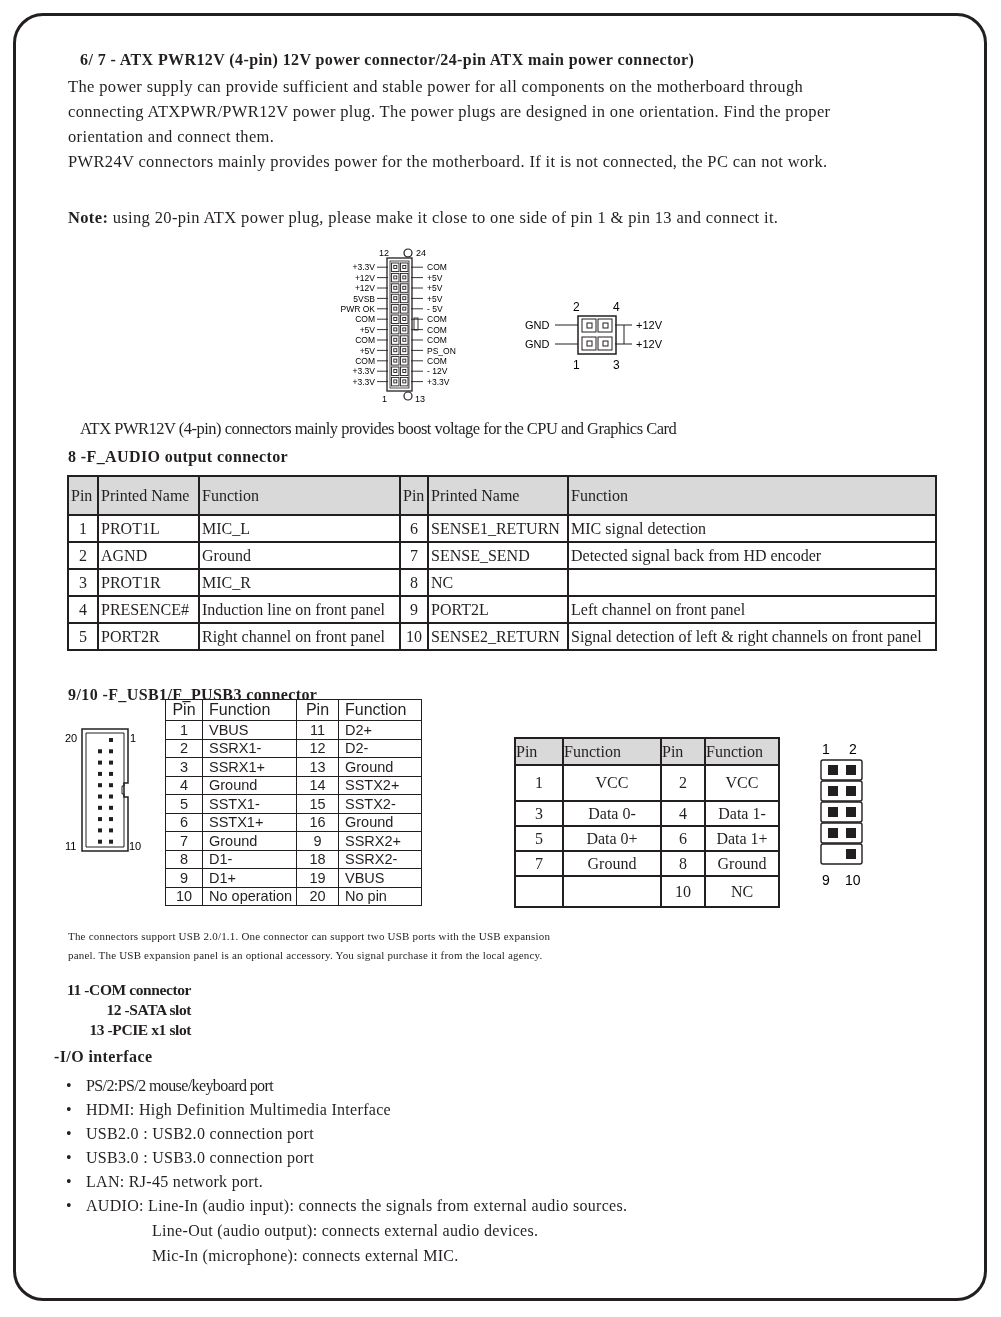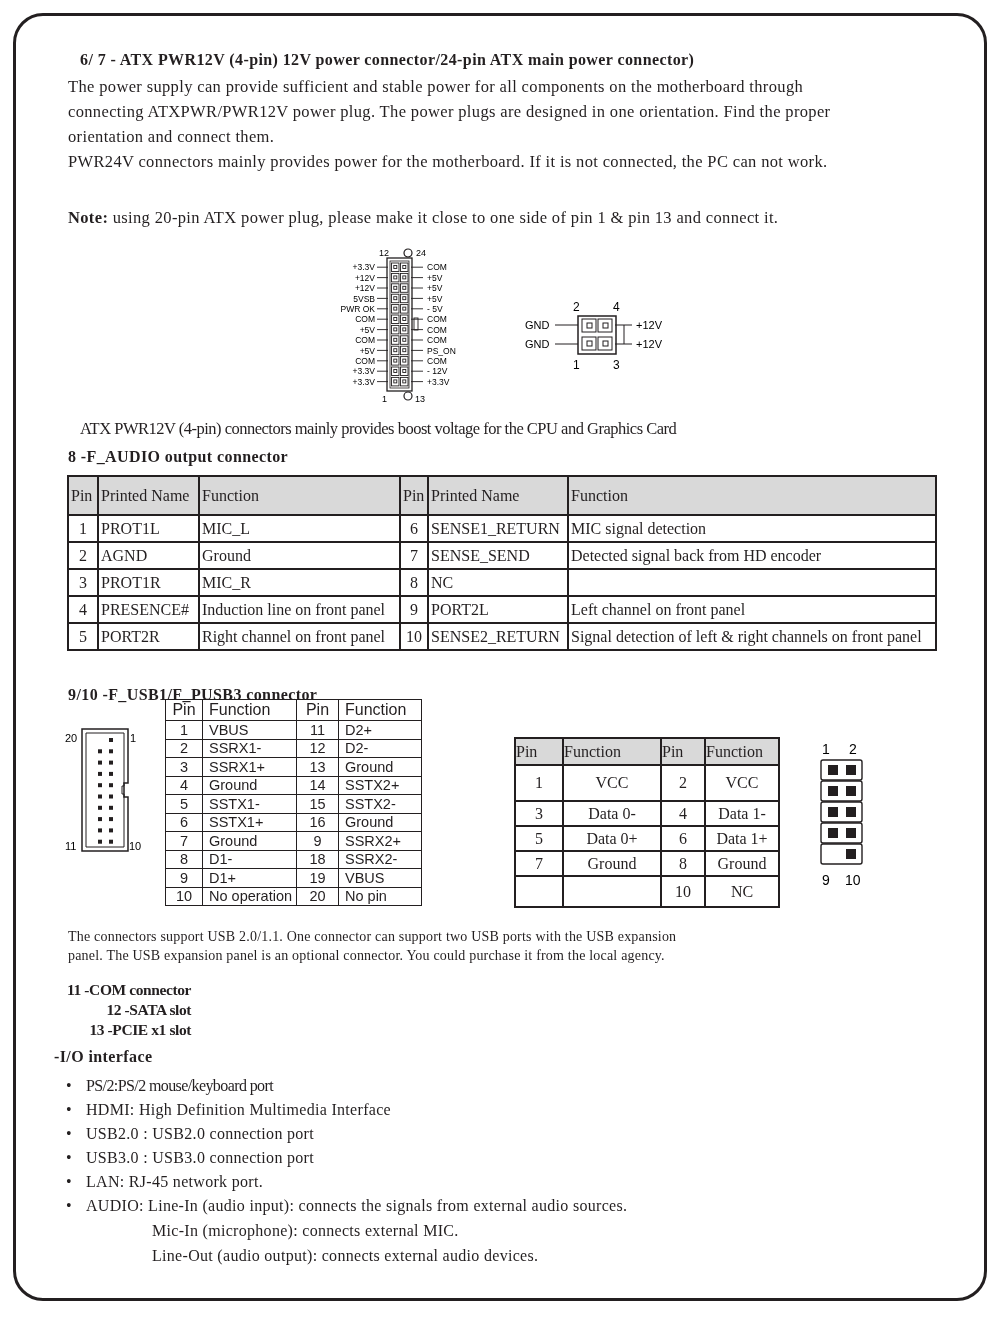--- a/index.html
+++ b/index.html
@@ -412,35 +412,35 @@
       <rect x="6" y="83" width="41" height="20" rx="2" fill="none" stroke="#231f20" stroke-width="1.4"></rect>
       <rect x="13" y="88" width="10" height="10" fill="#231f20"></rect>
       <rect x="31" y="88" width="10" height="10" fill="#231f20"></rect>
       <rect x="6" y="104" width="41" height="20" rx="2" fill="none" stroke="#231f20" stroke-width="1.4"></rect>
       <rect x="31" y="109" width="10" height="10" fill="#231f20"></rect>
     </g>
   <text x="7" y="145" font-size="14">9</text>
   <text x="30" y="145" font-size="14">10</text>
 </svg>
 
-<div class="abs sans" style="left:68px;top:927px;font-size:14px;line-height:19px;letter-spacing:0.2px;color:#231f20;font-family:'Liberation Serif',serif;">
+<div class="abs sans" style="left:68px;top:927px;font-size:11px;line-height:19px;letter-spacing:0.2px;color:#231f20;font-family:'Liberation Serif',serif;">
   <div>The connectors support USB 2.0/1.1. One connector can support two USB ports with the USB expansion</div>
-  <div>panel. The USB expansion panel is an optional connector. You could purchase it from the local agency.</div>
+  <div>panel. The USB expansion panel is an optional accessory. You signal purchase it from the local agency.</div>
 </div>
 
 <div class="abs" style="left:67px;top:980px;font-weight:bold;font-size:15.5px;line-height:20px;letter-spacing:-0.4px;text-align:right;">
   <div>11 -COM connector</div>
   <div>12 -SATA slot</div>
   <div>13 -PCIE x1 slot</div>
 </div>
 
 <div class="abs h" style="left:54px;top:1048px;">-I/O interface</div>
 
 <div class="bullets">
   <div style="letter-spacing:-0.6px;"><span class="b">•</span><span>PS/2:PS/2 mouse/keyboard port</span></div>
   <div style="letter-spacing:0.3px;"><span class="b">•</span><span>HDMI: High Definition Multimedia Interface</span></div>
   <div style="letter-spacing:0.3px;"><span class="b">•</span><span>USB2.0 : USB2.0 connection port</span></div>
   <div style="letter-spacing:0.3px;"><span class="b">•</span><span>USB3.0 : USB3.0 connection port</span></div>
   <div style="letter-spacing:0.3px;"><span class="b">•</span><span>LAN:  RJ-45 network port.</span></div>
   <div style="letter-spacing:0.3px;"><span class="b">•</span><span>AUDIO: Line-In (audio input): connects the signals from external audio sources.</span></div>
+  <div style="padding-left:86px;margin-top:1px;letter-spacing:0.3px;">Line-Out (audio output): connects external audio devices.</div>
   <div style="padding-left:86px;margin-top:1px;letter-spacing:0.3px;">Mic-In (microphone): connects external MIC.</div>
-  <div style="padding-left:86px;margin-top:1px;letter-spacing:0.3px;">Line-Out (audio output): connects external audio devices.</div>
 </div>
 
 </body></html>

